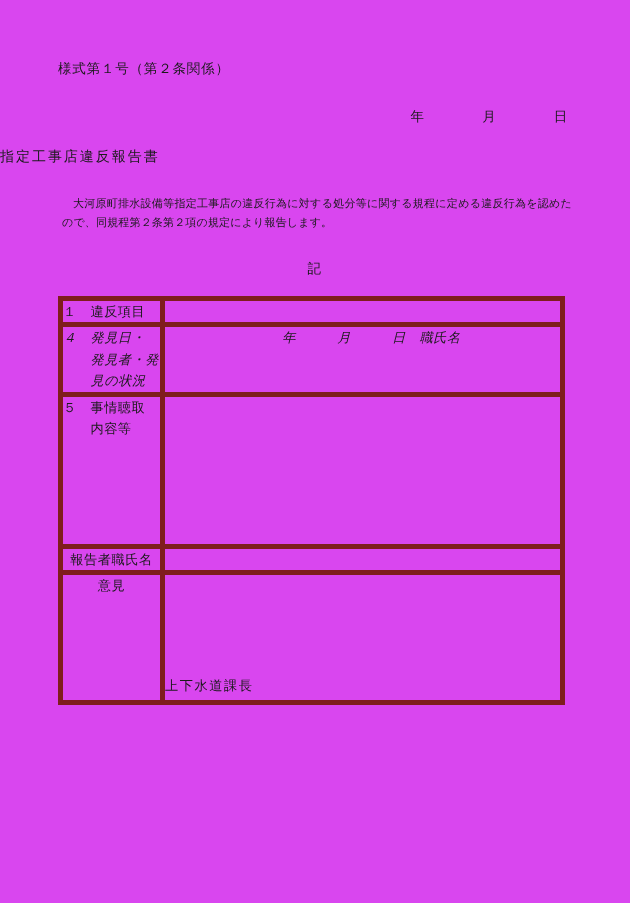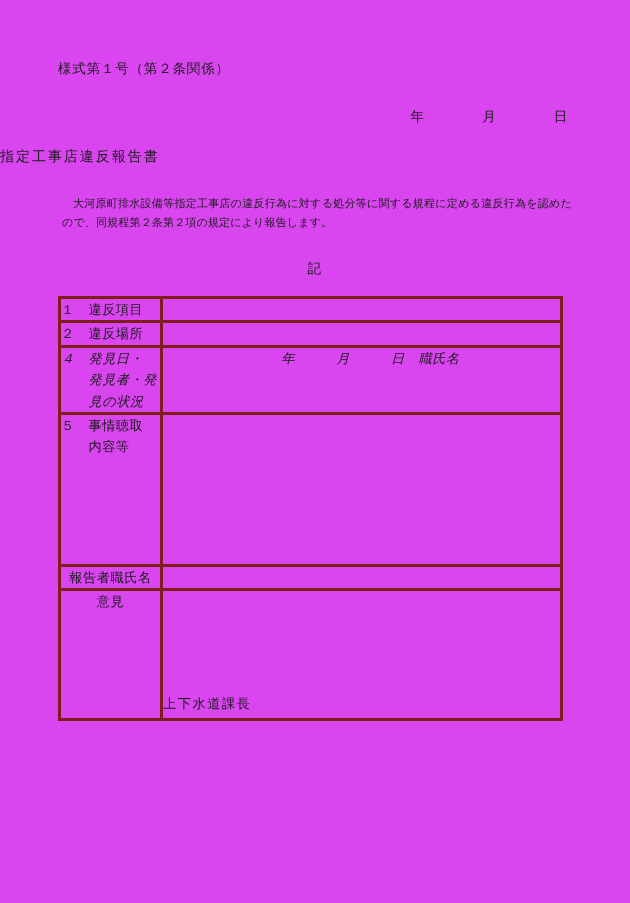--- a/index.html
+++ b/index.html
@@ -75,21 +75,21 @@
   .form-table {
     position: absolute;
     left: 58px;
     top: 296px;
     width: 502px;
     border-collapse: collapse;
     table-layout: fixed;
     font-size: 13.2px;
   }
   .form-table td {
-    border: 3px solid #7f1d1d;
+    border: 5px solid #7f1d1d;
     padding: 0;
     vertical-align: top;
   }
   .col-label { width: 102px; }
   .col-value { width: 400px; }
 
   .label-cell {
     padding: 4px 6px 4px 7px;
     line-height: 1.62;
     white-space: pre-line;
@@ -148,24 +148,20 @@
   <table class="form-table">
     <colgroup>
       <col class="col-label">
       <col class="col-value">
     </colgroup>
     <tbody>
       <tr class="h-row-1">
         <td class="label-cell">１　違反項目</td>
         <td class="value-cell"></td>
       </tr>
-      <tr class="h-row-2">
-        <td class="label-cell">２　違反場所</td>
-        <td class="value-cell"></td>
-      </tr>
       <tr class="h-row-4">
         <td class="label-cell indent-lines">４　発見日・
 　　発見者・発
 　　見の状況</td>
         <td class="value-cell pad-left">年　　　月　　　日　職氏名</td>
       </tr>
       <tr class="h-row-5">
         <td class="label-cell indent-lines">５　事情聴取
 　　内容等</td>
         <td class="value-cell"></td>

